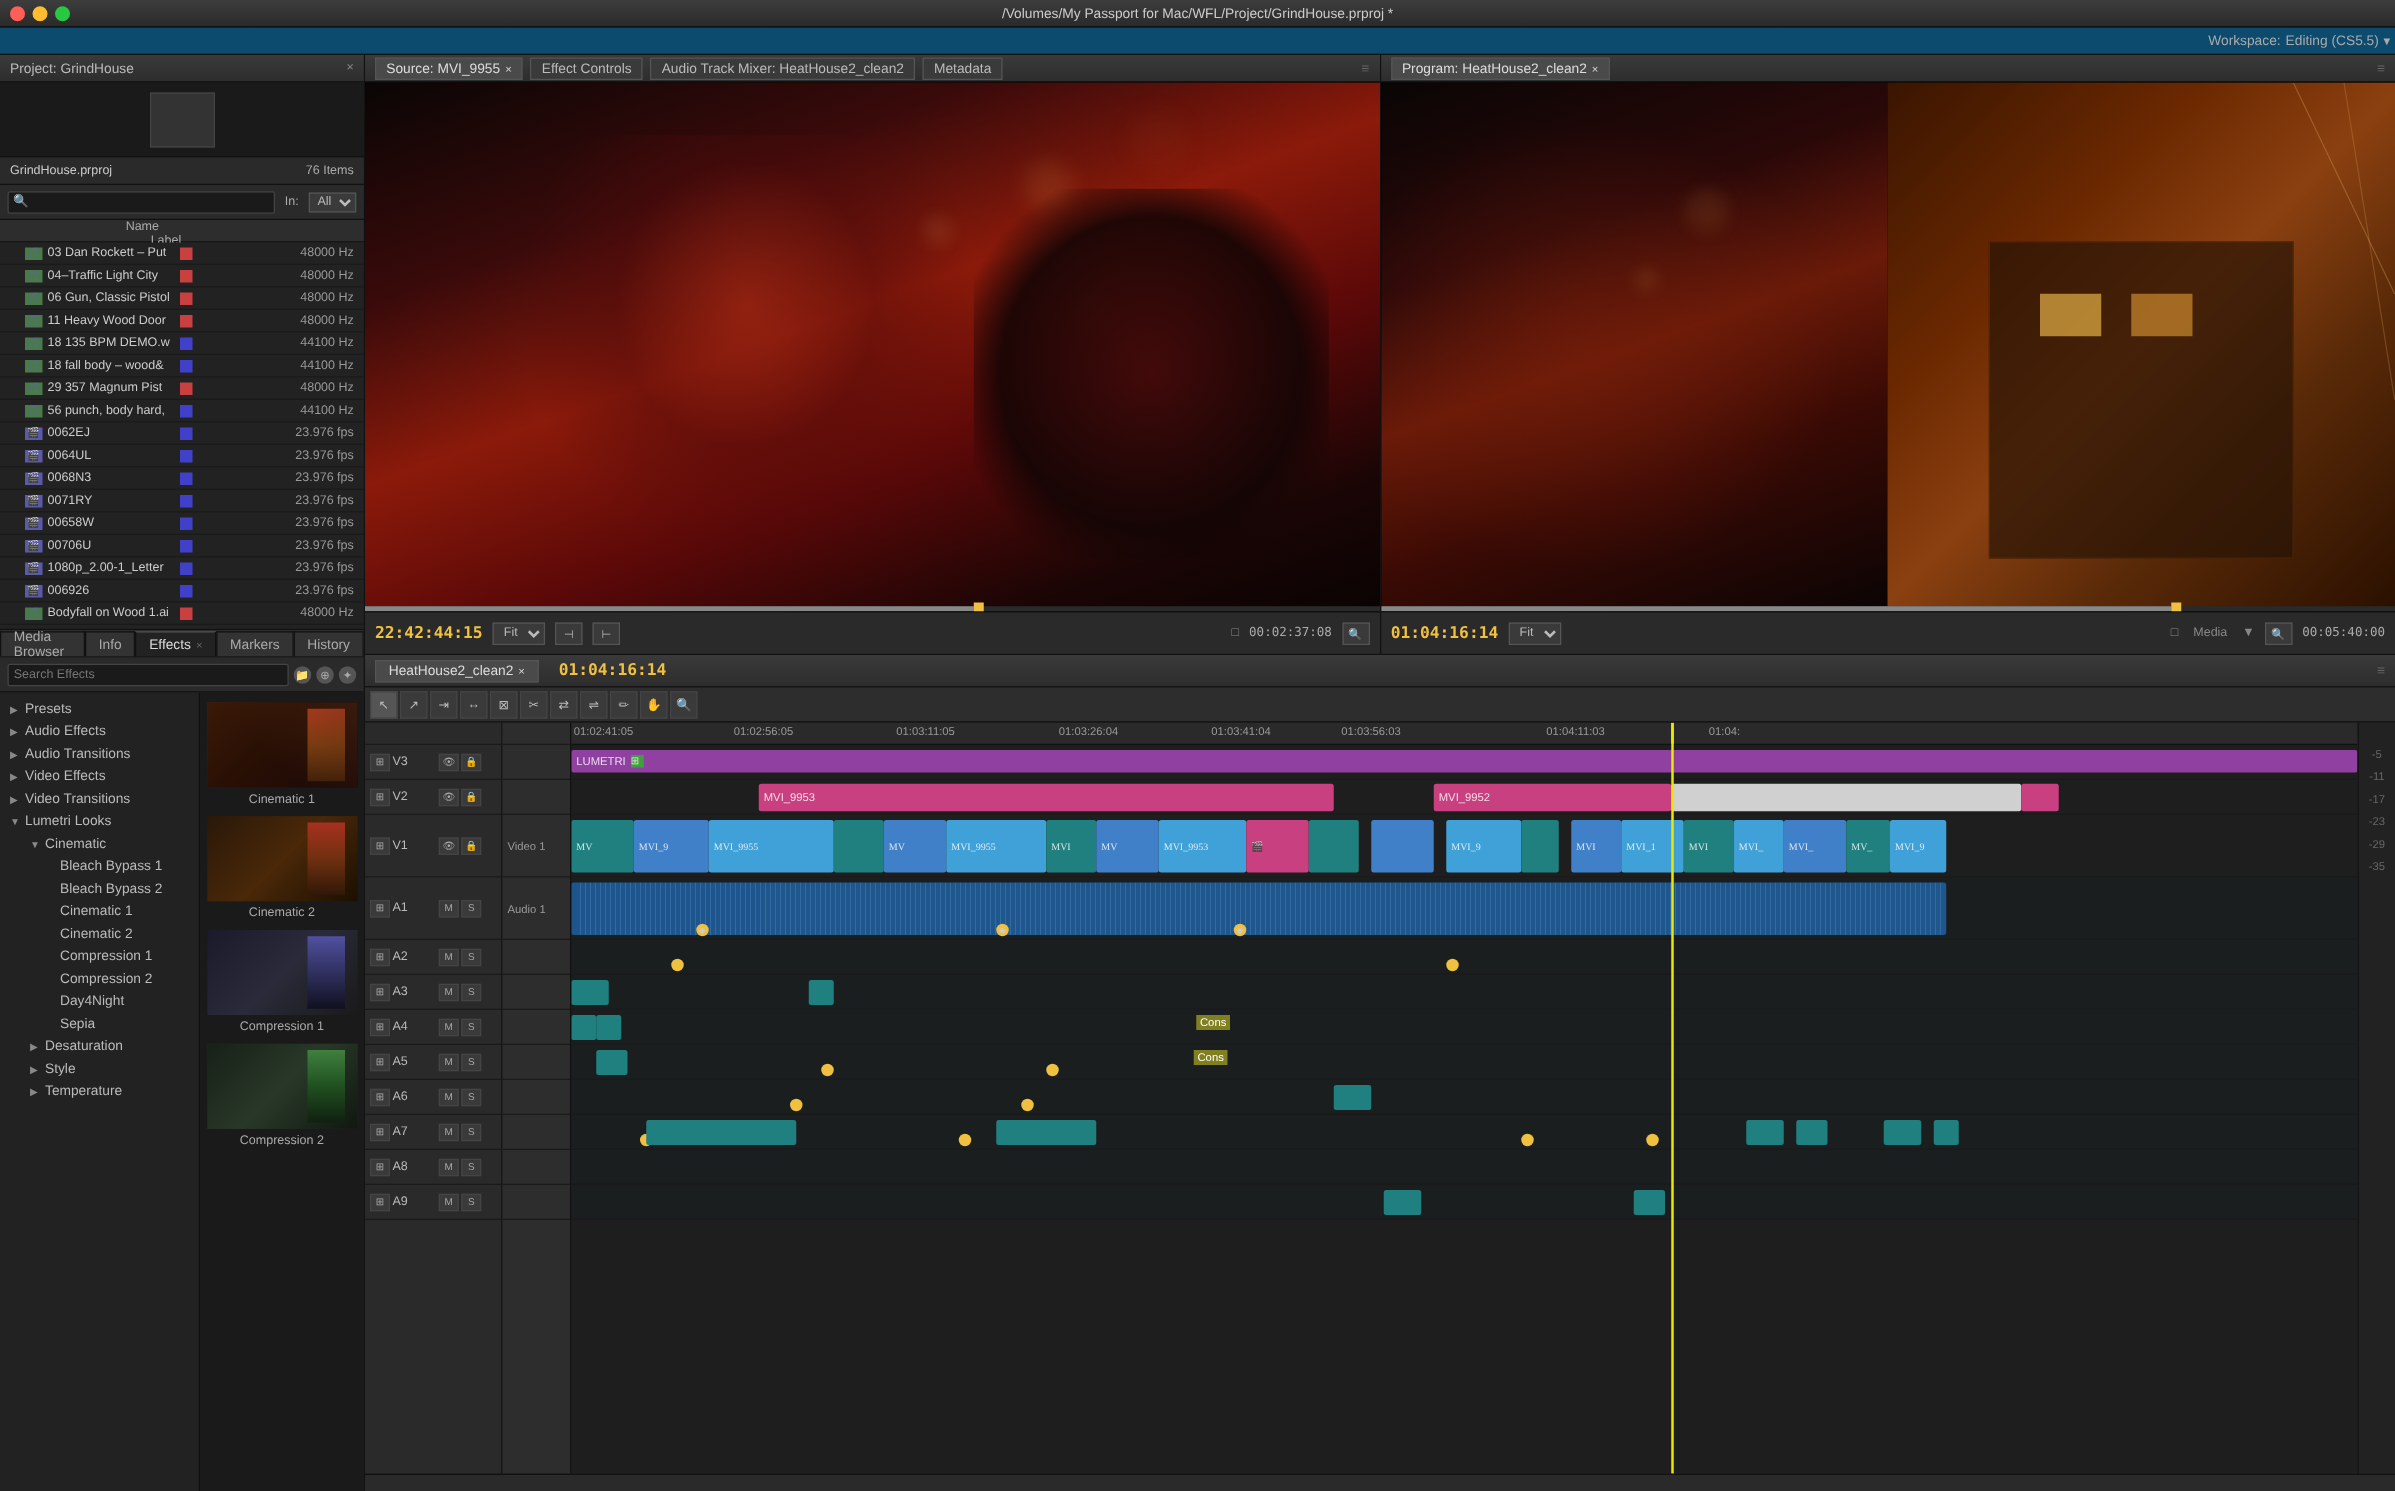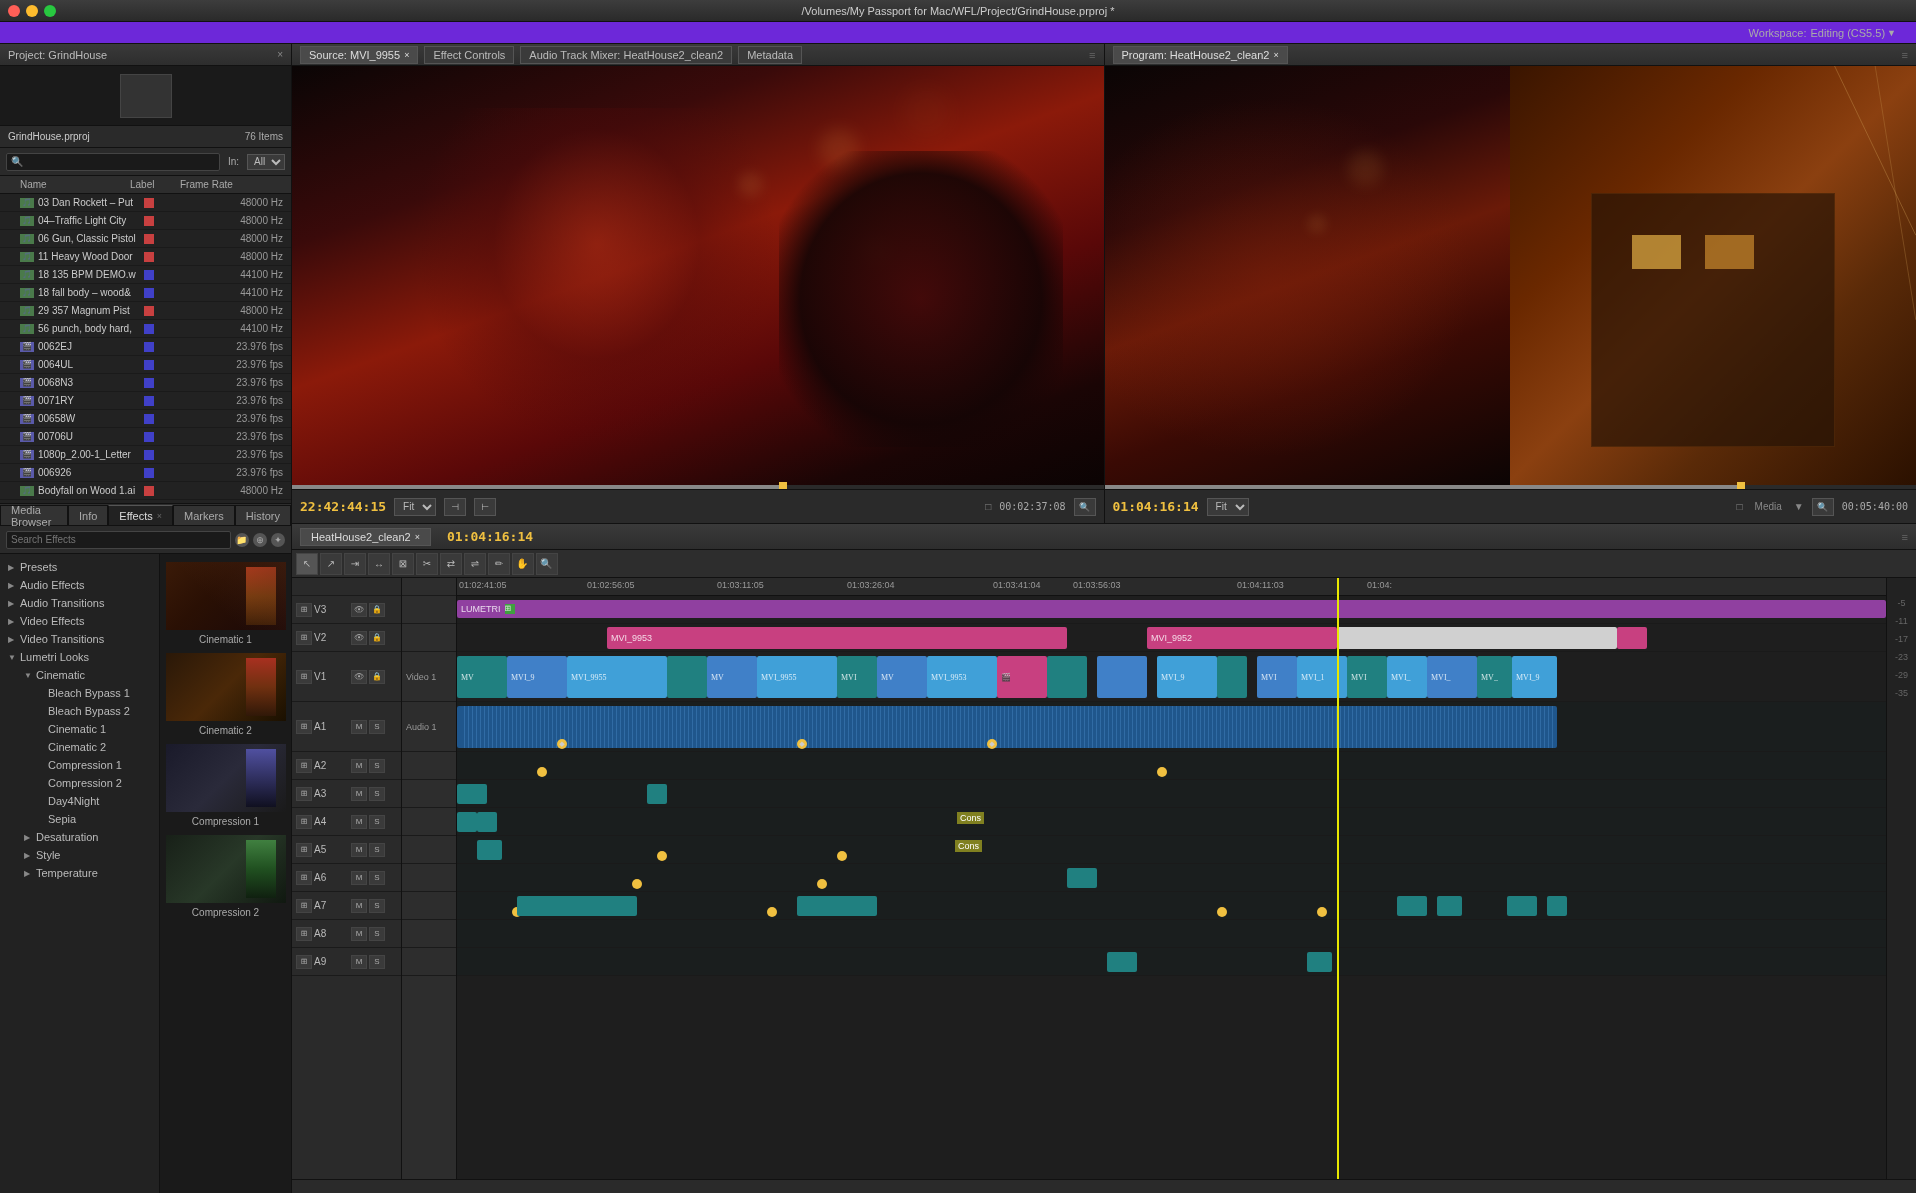--- a/index.html
+++ b/index.html
@@ -34,25 +34,25 @@
     .wc { width: 12px; height: 12px; border-radius: 50%; }
     .wc.close { background: #ff5f57; }
     .wc.min { background: #febc2e; }
     .wc.max { background: #28c840; }
     #title-text { font-size: 11px; color: #ccc; }
 
     
     #workspace-bar {
       width: 100%;
       height: 22px;
-      background: #6d28d9;
+      background: #0c4a6e;
       display: flex;
       align-items: center;
       justify-content: flex-end;
-      padding-right: 20px;
+      padding-right: 2px;
       border-bottom: 1px solid #111;
       font-size: 11px;
       color: #aaa;
     }
 
     
     #main {
       display: flex;
       width: 100%;
       height: calc(1193px - 44px);
@@ -110,20 +110,21 @@
     }
 
     .col-headers {
       height: 18px;
       background: #2d2d2d;
       display: flex;
       align-items: center;
       border-bottom: 1px solid #111;
       font-size: 10px;
       color: #aaa;
+      flex-direction: column;
     }
     .col-name { width: 130px; padding-left: 20px; }
     .col-label { width: 50px; }
     .col-framerate { flex: 1; }
 
     .project-list {
       flex: 1;
       overflow: hidden;
       background: #222;
     }
@@ -1164,21 +1165,21 @@
           <div class="track-label-row"></div>
         </div>
 
         <div class="timeline-tracks">
 
           <div class="time-ruler">
             <span class="ruler-mark" style="left:2px;">01:02:41:05</span>
             <span class="ruler-mark" style="left:130px;">01:02:56:05</span>
             <span class="ruler-mark" style="left:260px;">01:03:11:05</span>
             <span class="ruler-mark" style="left:390px;">01:03:26:04</span>
-            <span class="ruler-mark" style="left:536px;">01:03:41:04</span>
+            <span class="ruler-mark" style="left:512px;">01:03:41:04</span>
             <span class="ruler-mark" style="left:616px;">01:03:56:03</span>
             <span class="ruler-mark" style="left:780px;">01:04:11:03</span>
             <span class="ruler-mark" style="left:910px;">01:04:</span>
 
             <div class="playhead" style="left:880px;"></div>
           </div>
 
           <div class="track-content-row" style="position:relative;">
             <div class="clip lumetri" style="left:0;width:100%;top:4px;">
               <span>LUMETRI</span>

